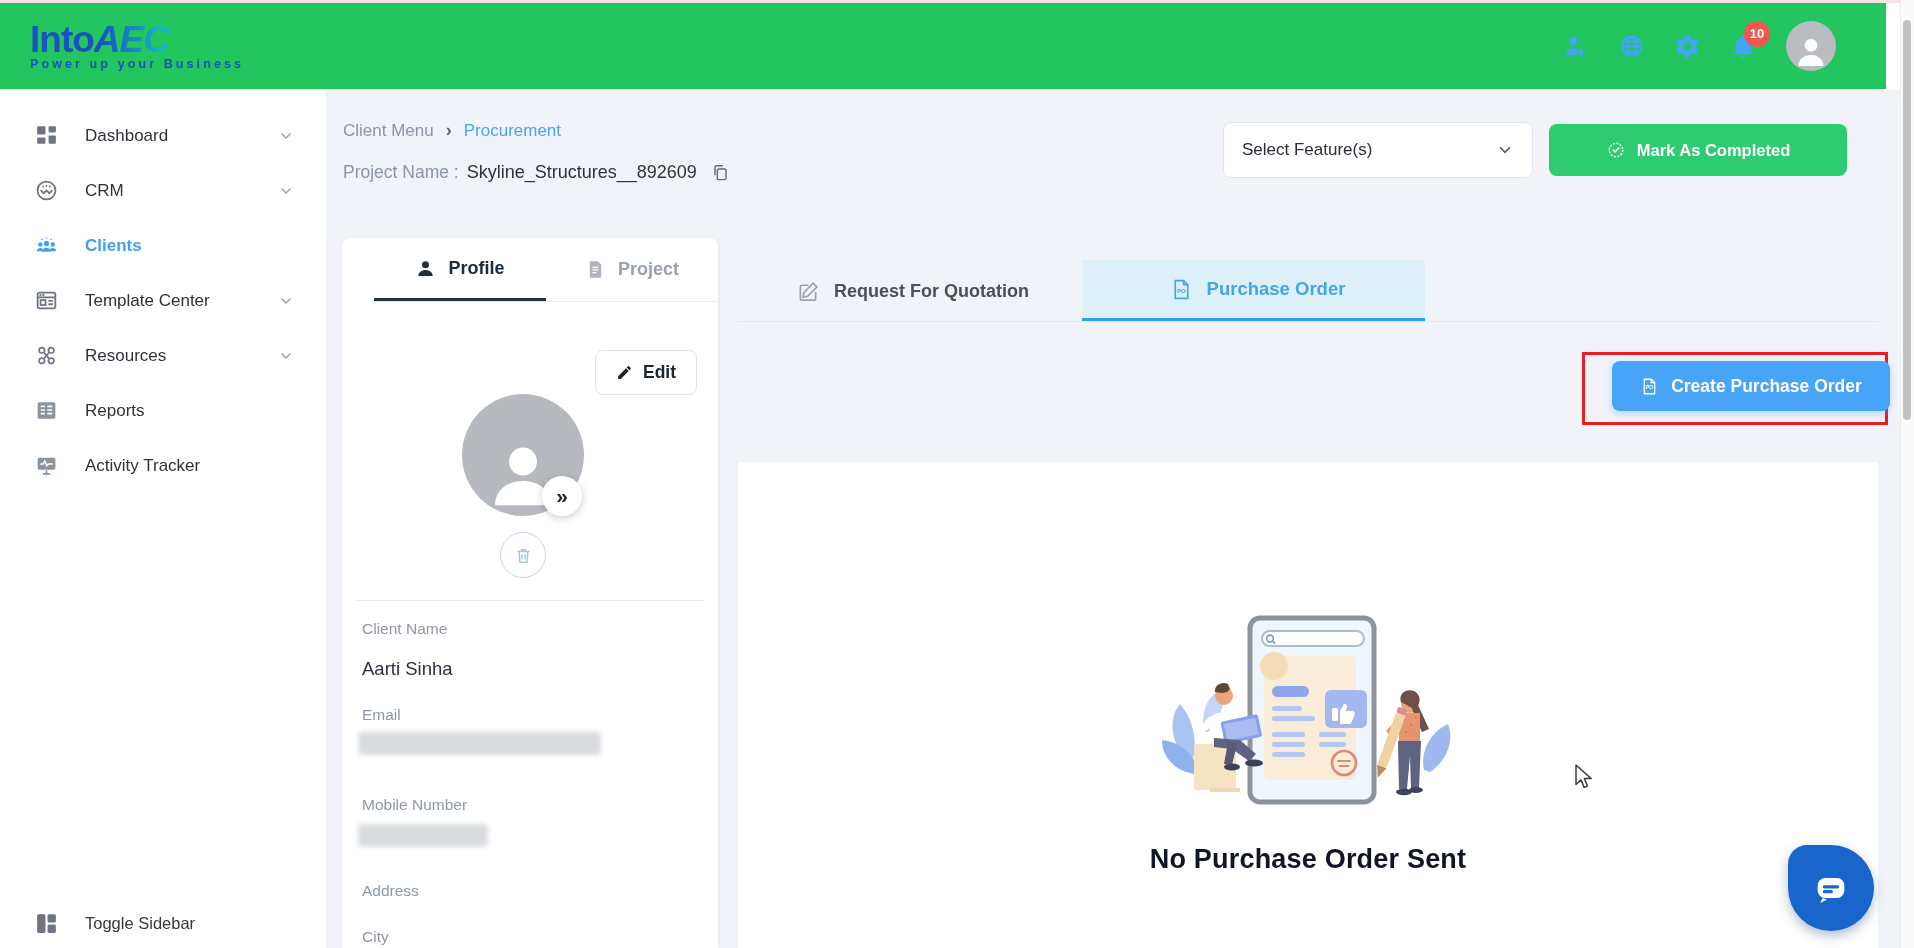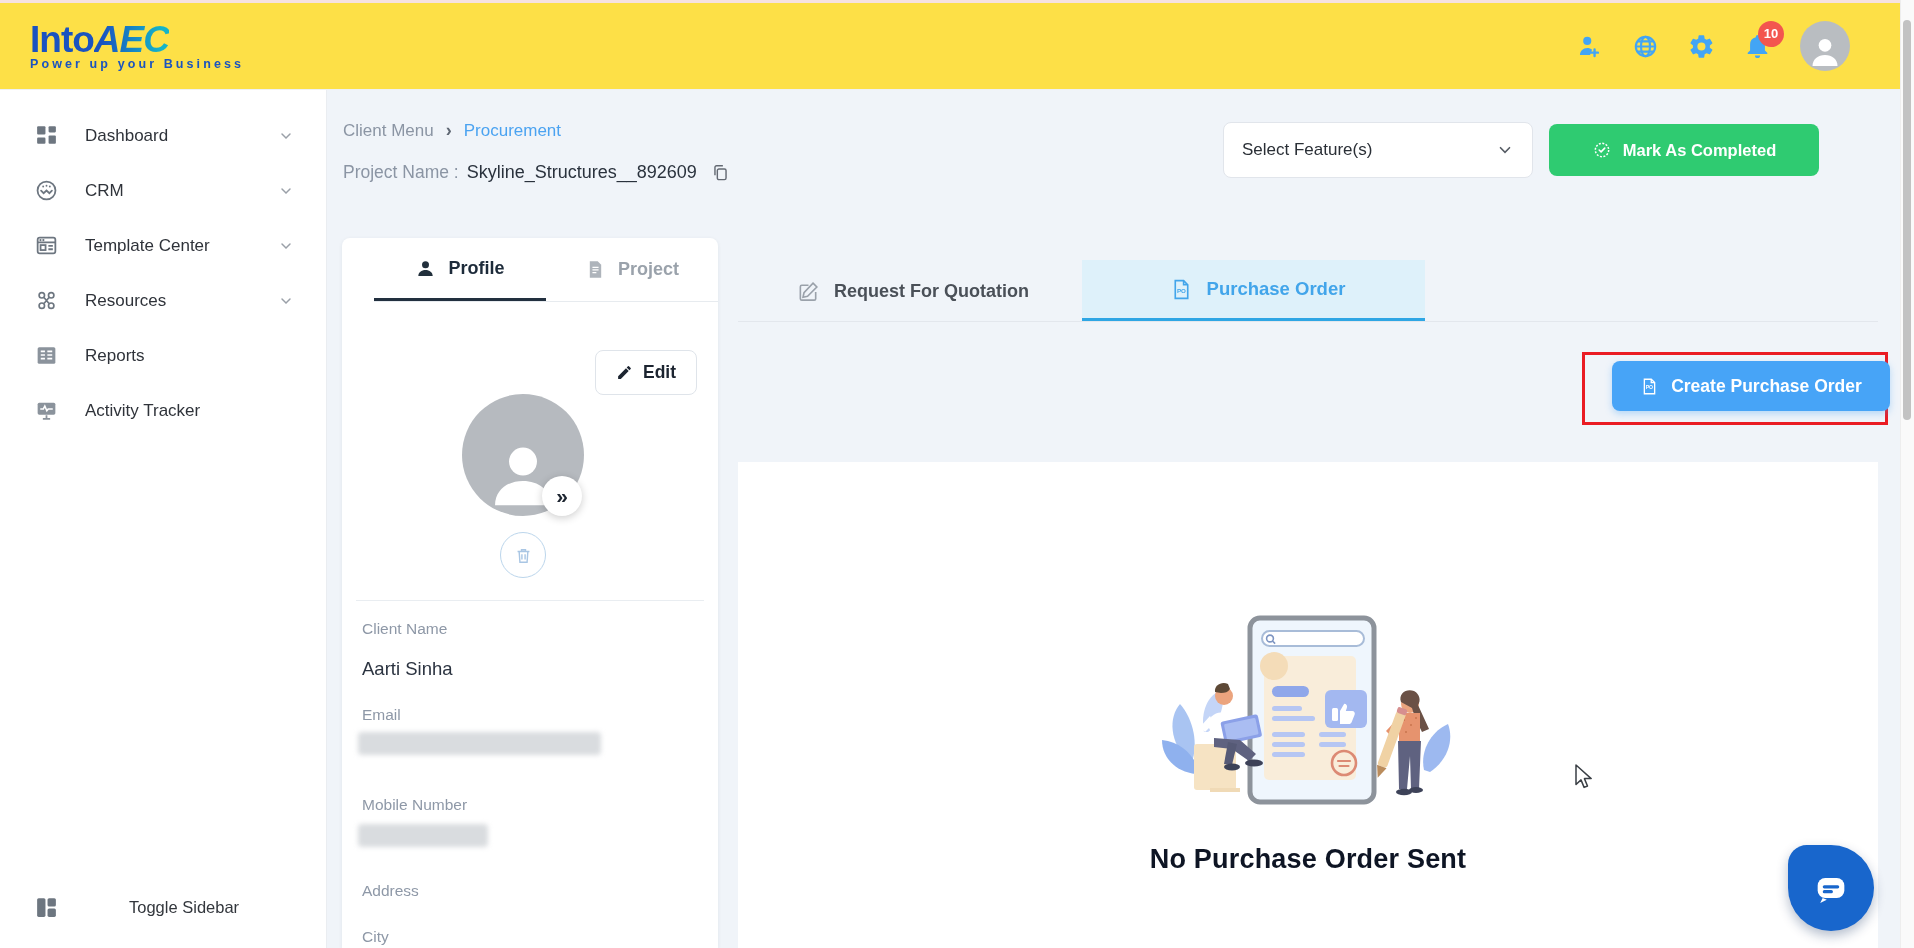--- a/index.html
+++ b/index.html
@@ -2,21 +2,21 @@
 <html><head>
 <meta charset="utf-8">
 <style>
   * { margin:0; padding:0; box-sizing:border-box; }
   html,body { width:1914px; height:948px; overflow:hidden;
     font-family:"Liberation Sans", sans-serif; background:#fff; position:relative; }
 
   .topline{position:absolute;top:0;left:0;right:0;height:3px;background:#f6e2e2;}
 
   
-  .header{position:absolute;top:3px;left:0;right:14px;height:87px;background:#fde047;
+  .header{position:absolute;top:3px;left:0;right:28px;height:87px;background:#22c55e;
     border-bottom:1px solid #eef1f4;display:flex;align-items:center;z-index:5;}
   .logo{margin-left:30px;line-height:1;}
   .brand{font-size:37px;font-weight:800;letter-spacing:-1px;}
   .brand .into{color:#1a53c0;}
   .brand .aec{background:linear-gradient(90deg,#1a53c0 10%,#14b4c8 90%);
     -webkit-background-clip:text;background-clip:text;color:transparent;font-style:italic;}
   .tagline{font-size:12.5px;font-weight:700;color:#1a53c0;letter-spacing:3.1px;}
   .header-right{margin-left:auto;display:flex;align-items:center;gap:29px;padding-right:50px;}
   .demo-btn{height:46px;padding:0 24px;border:none;border-radius:10px;cursor:pointer;
     background:linear-gradient(90deg,#b05fc6 0%,#2e6cf6 100%);color:#fff;font-size:17px;
@@ -31,41 +31,41 @@
 
   
   .sidebar{position:absolute;left:0;top:90px;bottom:0;width:327px;background:#fff;
     border-right:1px solid #eaedf1;z-index:4;}
   .side-list{padding-top:18px;}
   .side-item{height:55px;display:flex;align-items:center;padding:0 32px 0 34px;cursor:pointer;}
   .side-item .sicon{width:25px;height:25px;flex:0 0 25px;}
   .side-item .slabel{margin-left:26px;font-size:17px;color:#2f333a;font-weight:500;}
   .side-item .chev{margin-left:auto;width:16px;height:16px;}
   .side-item.active .slabel{color:#3fa1f4;font-weight:600;}
-  .toggle-row{position:absolute;bottom:28px;left:34px;display:flex;align-items:center;cursor:pointer;gap:44px;}
+  .toggle-row{position:absolute;bottom:12px;left:34px;display:flex;align-items:center;cursor:pointer;}
   .toggle-row .slabel{margin-left:26px;font-size:16.5px;color:#33373d;}
 
   
   .main{position:absolute;left:327px;top:90px;right:14px;bottom:0;background:#f0f4f9;}
 
   .breadcrumb{position:absolute;left:16px;top:30px;display:flex;align-items:center;gap:10px;}
   .bc-parent{font-size:17px;color:#8b95a4;cursor:pointer;}
   .bc-sep{font-size:18px;color:#5f6773;font-weight:700;margin:0 2px;}
   .bc-current{font-size:17px;color:#4ba3f1;cursor:pointer;}
   .project-row{position:absolute;left:16px;top:72px;display:flex;align-items:center;gap:8px;}
   .proj-label{font-size:17.5px;color:#8b95a4;}
   .proj-name{font-size:18px;color:#2a323d;font-weight:500;}
   .copy-icon{width:19px;height:19px;margin-left:6px;cursor:pointer;}
 
   .select-box{position:absolute;left:896px;top:32px;width:310px;height:56px;background:#fff;
     border:1px solid #e1e5eb;border-radius:8px;display:flex;align-items:center;
     padding:0 18px;cursor:pointer;}
   .select-box .sel-label{font-size:17px;color:#2a2f36;}
   .select-box .chev{margin-left:auto;width:18px;height:18px;}
-  .complete-btn{position:absolute;left:1222px;top:34px;width:270px;height:52px;border:none;
+  .complete-btn{position:absolute;left:1222px;top:34px;width:298px;height:52px;border:none;
     border-radius:8px;background:#2fcb71;color:#fff;font-size:16.5px;font-weight:700;
     display:flex;align-items:center;justify-content:center;gap:11px;cursor:pointer;
     font-family:inherit;}
 
   
   .card{position:absolute;left:15px;top:148px;width:376px;bottom:0;background:#fff;
     border-radius:8px 8px 0 0;box-shadow:0 1px 4px rgba(30,40,60,.07);}
   .card-tabs{display:flex;border-bottom:1px solid #e7ebef;height:64px;margin-left:32px;}
   .card-tab{width:176px;display:flex;align-items:center;justify-content:center;gap:12px;
     cursor:pointer;height:100%;}
@@ -184,20 +184,34 @@
           <circle cx="8.8" cy="8.2" r=".9" fill="#6d7680" stroke="none"></circle>
           <circle cx="12" cy="7.4" r=".9" fill="#6d7680" stroke="none"></circle>
           <circle cx="15.2" cy="8.2" r=".9" fill="#6d7680" stroke="none"></circle>
         </svg>
       <span class="slabel">CRM</span>
       <svg class="chev" viewBox="0 0 24 24" fill="none" stroke="#9aa0a8" stroke-width="2.2" stroke-linecap="round">
           <path d="M6 9l6 6 6-6"></path>
         </svg>
     </div>
 
+    <div class="side-item active">
+      <svg class="sicon" viewBox="0 0 24 24" fill="#3fa1f4">
+          <circle cx="6" cy="11" r="2.1"></circle>
+          <circle cx="12" cy="10" r="2.5"></circle>
+          <circle cx="18" cy="11" r="2.1"></circle>
+          <path d="M2.6 17.6c0-1.9 1.5-3.3 3.4-3.3s3.4 1.4 3.4 3.3z"></path>
+          <path d="M7.9 18c0-2.2 1.8-3.9 4.1-3.9s4.1 1.7 4.1 3.9z"></path>
+          <path d="M14.6 17.6c0-1.9 1.5-3.3 3.4-3.3s3.4 1.4 3.4 3.3z"></path>
+          <circle cx="7.6" cy="6" r=".8"></circle>
+          <circle cx="12" cy="4.8" r=".8"></circle>
+          <circle cx="16.4" cy="6" r=".8"></circle>
+        </svg>
+      <span class="slabel">Clients</span>
+    </div>
 
     <div class="side-item">
       <svg class="sicon" viewBox="0 0 24 24" fill="none" stroke="#6d7680" stroke-width="1.7">
           <rect x="3.5" y="4.5" width="17" height="15" rx="2"></rect>
           <path d="M3.5 9h17"></path>
           <path d="M6.2 6.8h.01M9 6.8h.01" stroke-width="2.2" stroke-linecap="round"></path>
           <rect x="6.3" y="11.6" width="4.8" height="4.8"></rect>
           <path d="M13.8 12.4h4.3M13.8 15.6h4.3"></path>
         </svg>
       <span class="slabel">Template Center</span>

